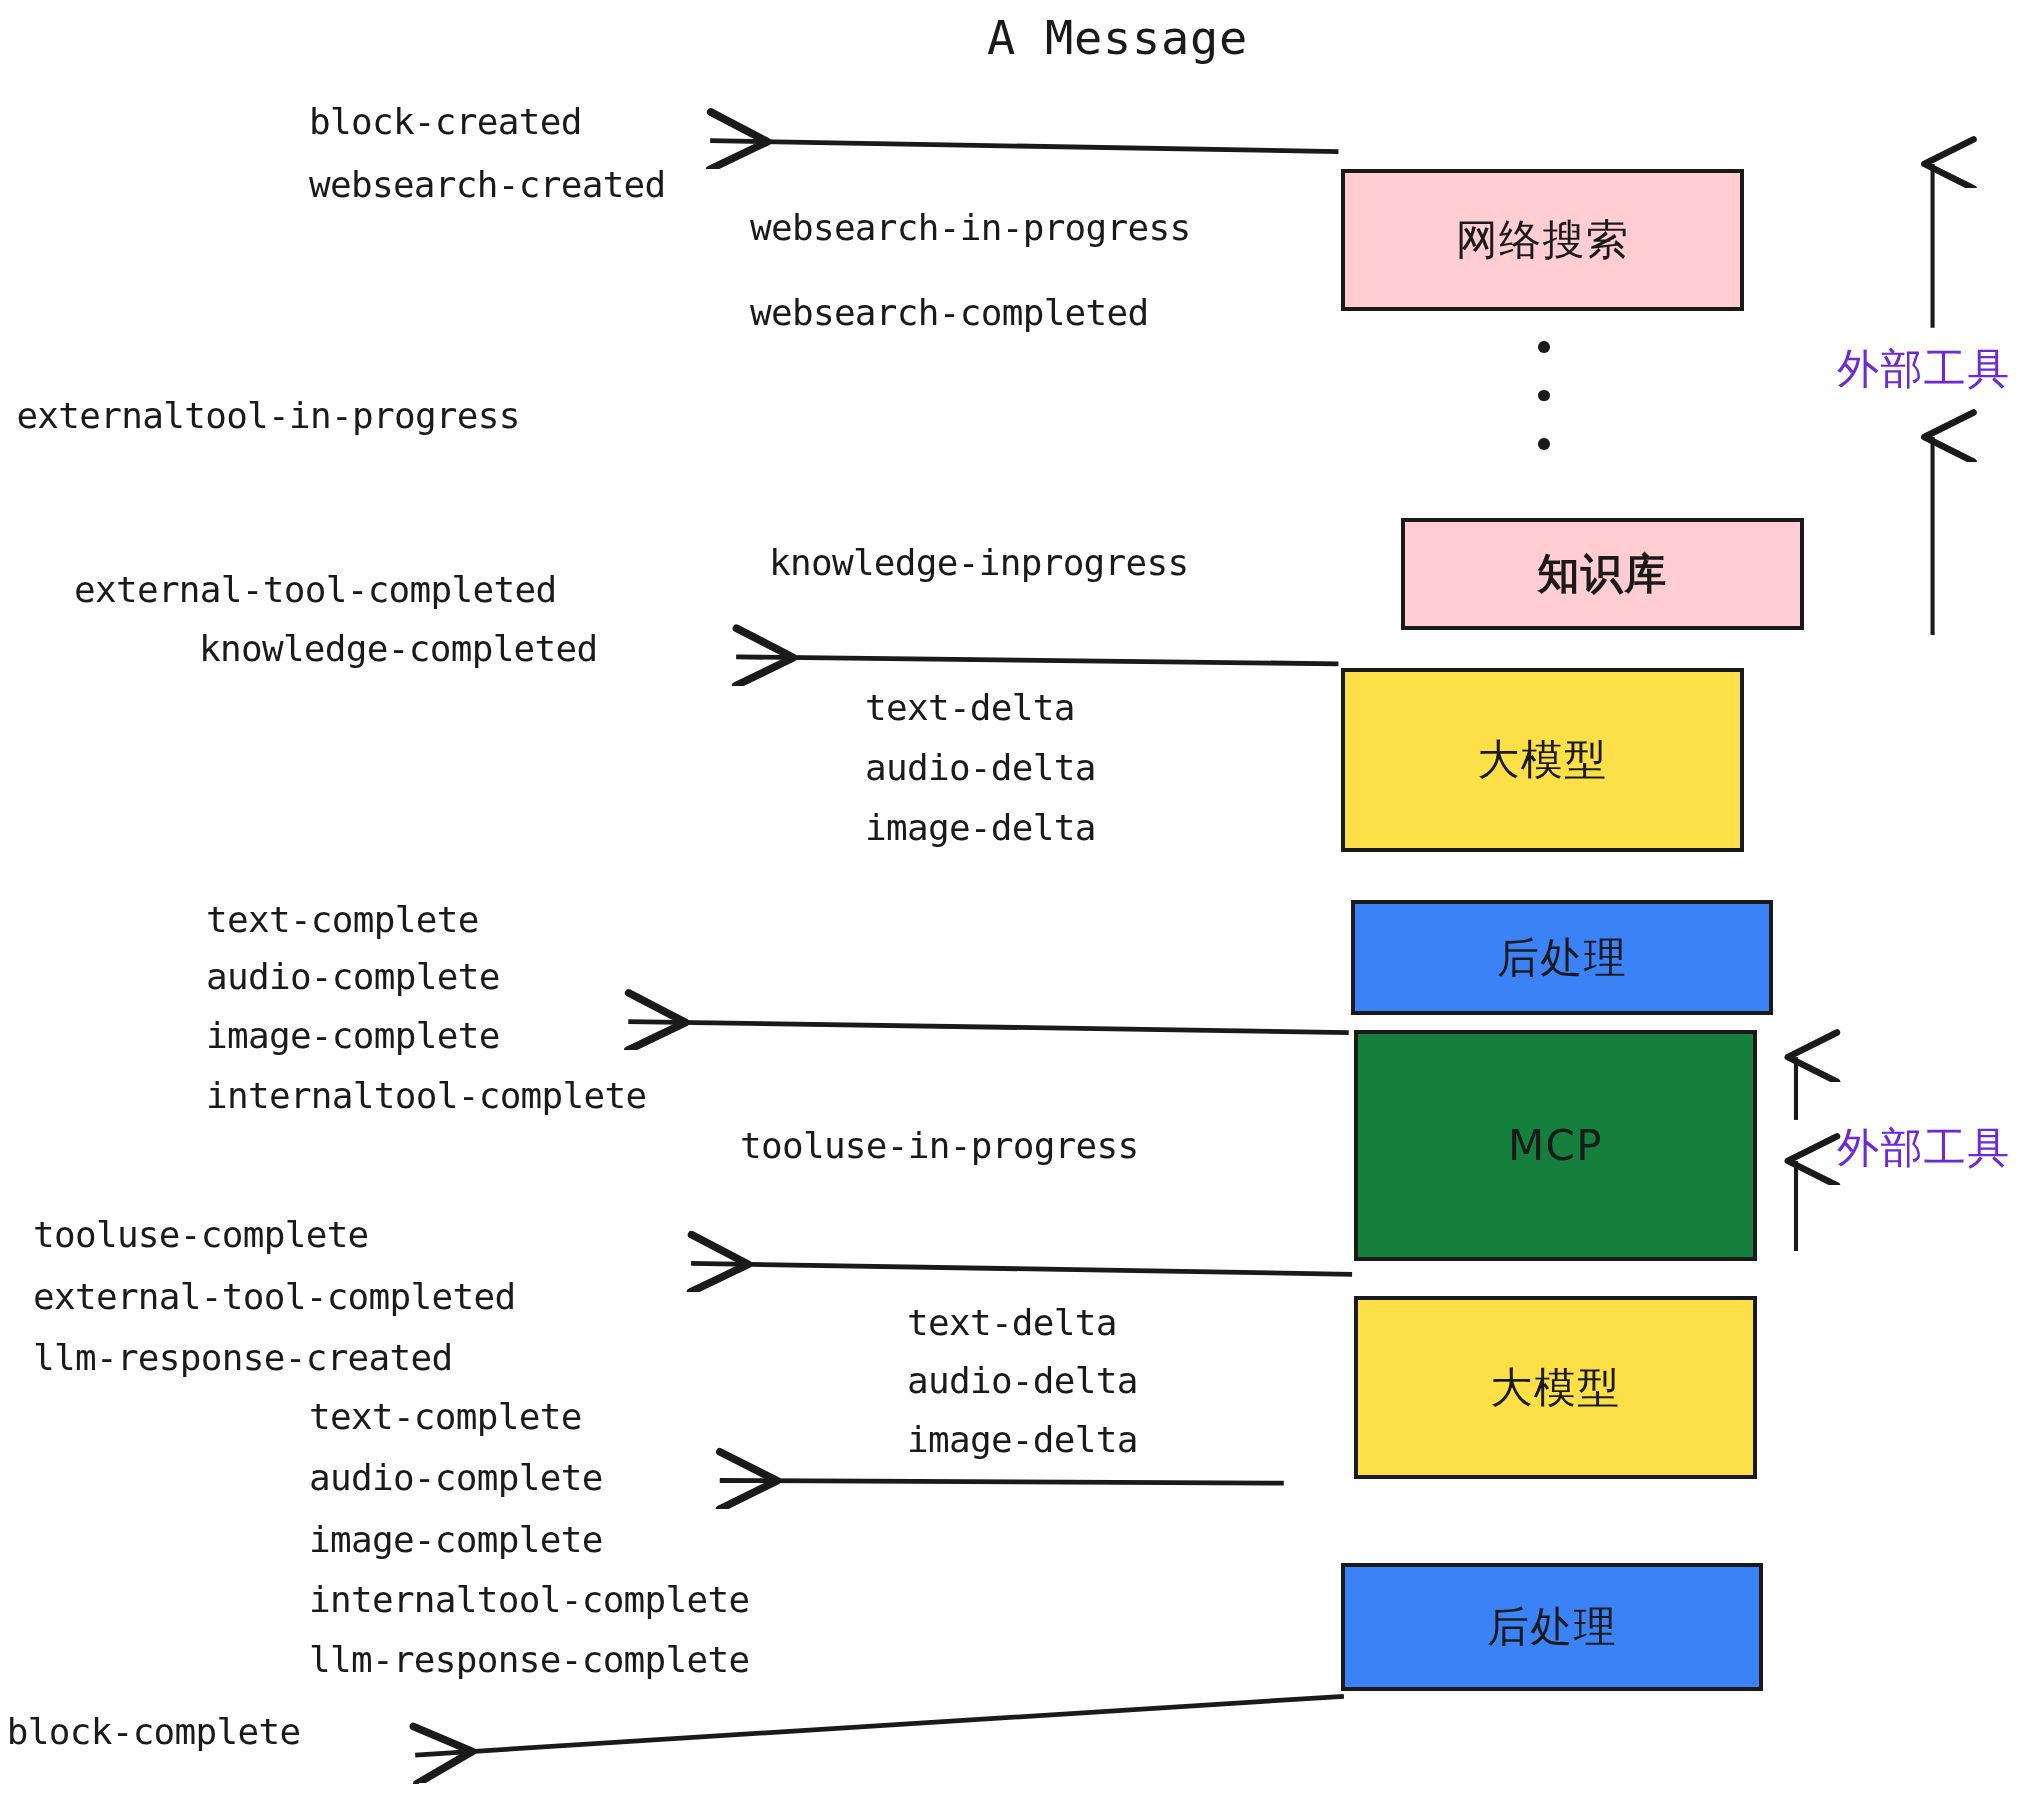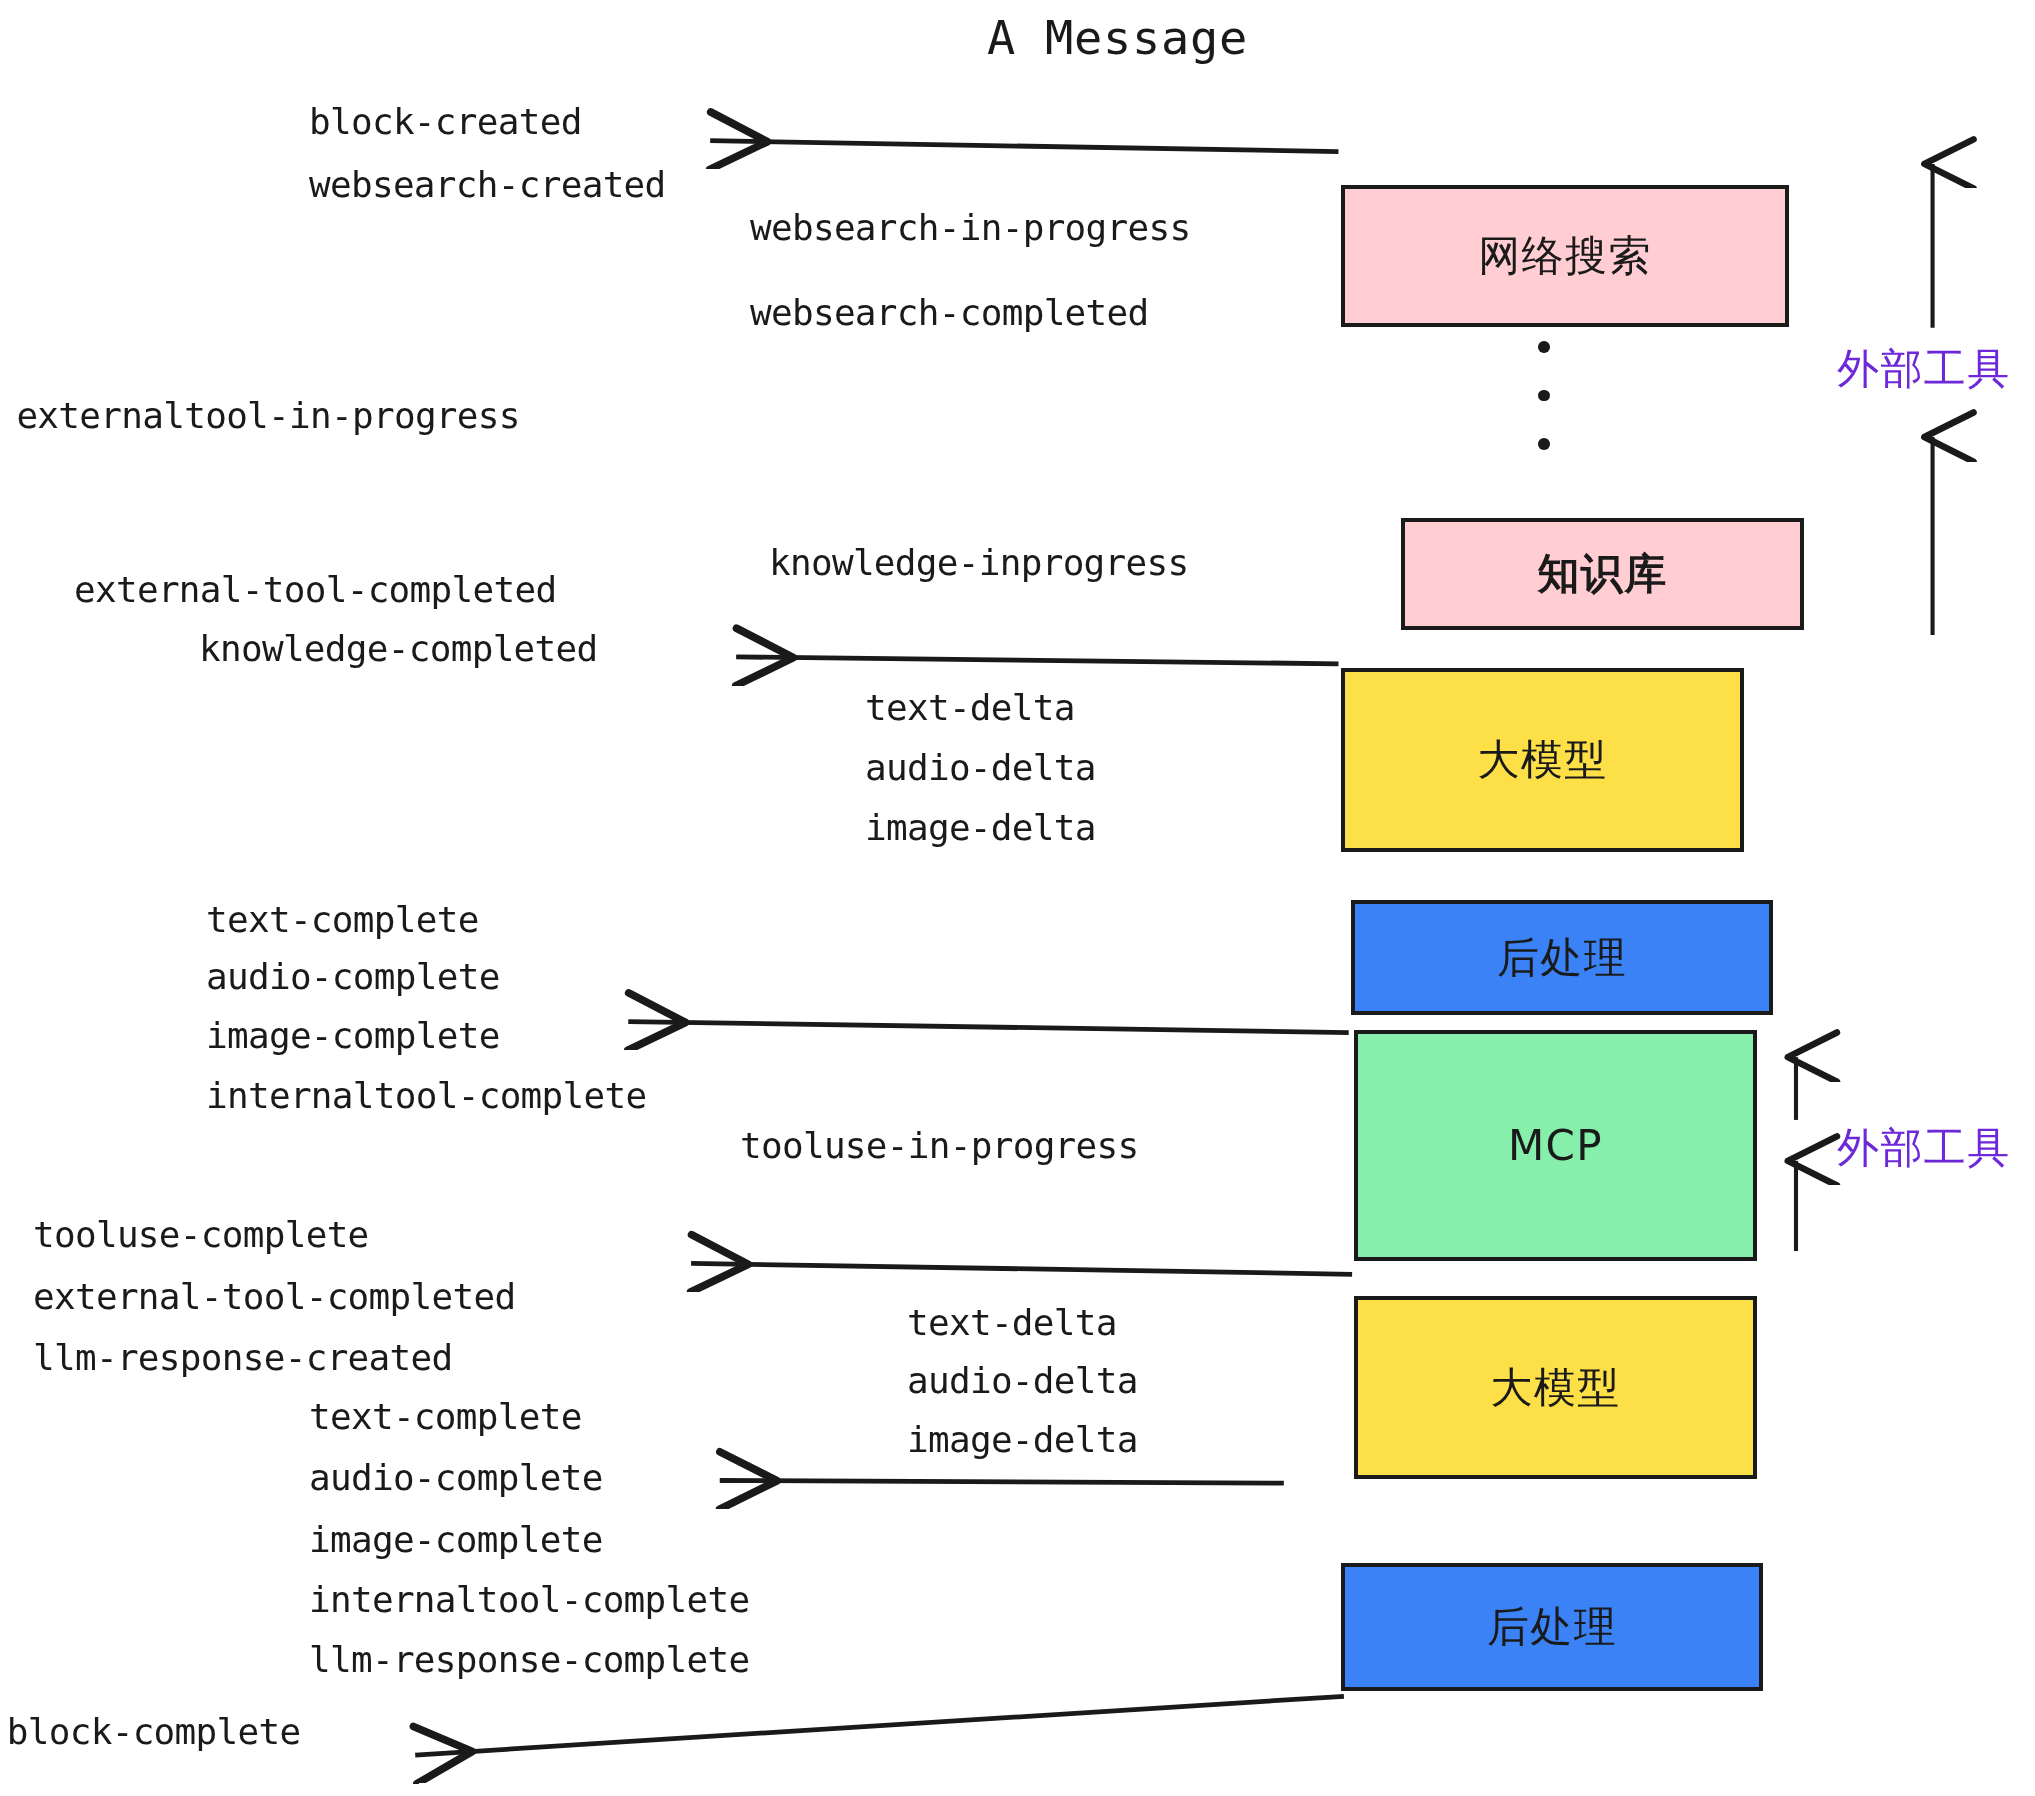--- a/index.html
+++ b/index.html
@@ -41,21 +41,21 @@
     display: flex;
     align-items: center;
     justify-content: center;
     font-family: "DejaVu Sans", sans-serif;
     font-size: 42px;
     color: #1a1a1a;
     letter-spacing: 1.4px;
   }
   .box.pink  { background: #ffcdd2; }
   .box.green { background: #fde047; }
-  .box.yellow{ background: #86efac; }
+  .box.yellow{ background: #15803d; }
   .box.white { background: #3b82f6; }
   .cnlabel {
     position: absolute;
     font-family: "DejaVu Sans", sans-serif;
     font-size: 42px;
     color: #6d28d9;
     white-space: nowrap;
     letter-spacing: 1.4px;
   }
   .vdots {
@@ -81,21 +81,21 @@
     pointer-events: none;
   }
 </style>
 </head>
 <body>
 
 <div id="canvas">
 
   <div class="title" style="left:987px; top:9.6px;">A Message</div>
 
-  <div class="box pink" style="left:1341px; top:169px;  width:448px; height:142px;margin-top:16px;">网络搜索</div>
+  <div class="box pink" style="left:1341px; top:169px;  width:403px; height:142px;">网络搜索</div>
 
   <div class="box pink" style="left:1401px; top:518px;  width:403px; height:112px;font-weight:bold;">知识库</div>
 
   <div class="box green" style="left:1341px; top:668px;  width:403px; height:184px;">大模型</div>
 
   <div class="box white" style="left:1351px; top:900px; width:422px; height:115px;">后处理</div>
 
   <div class="box yellow" style="left:1354px; top:1030px; width:403px; height:231px;">MCP</div>
 
   <div class="box green" style="left:1354px; top:1296px; width:403px; height:183px;">大模型</div>

